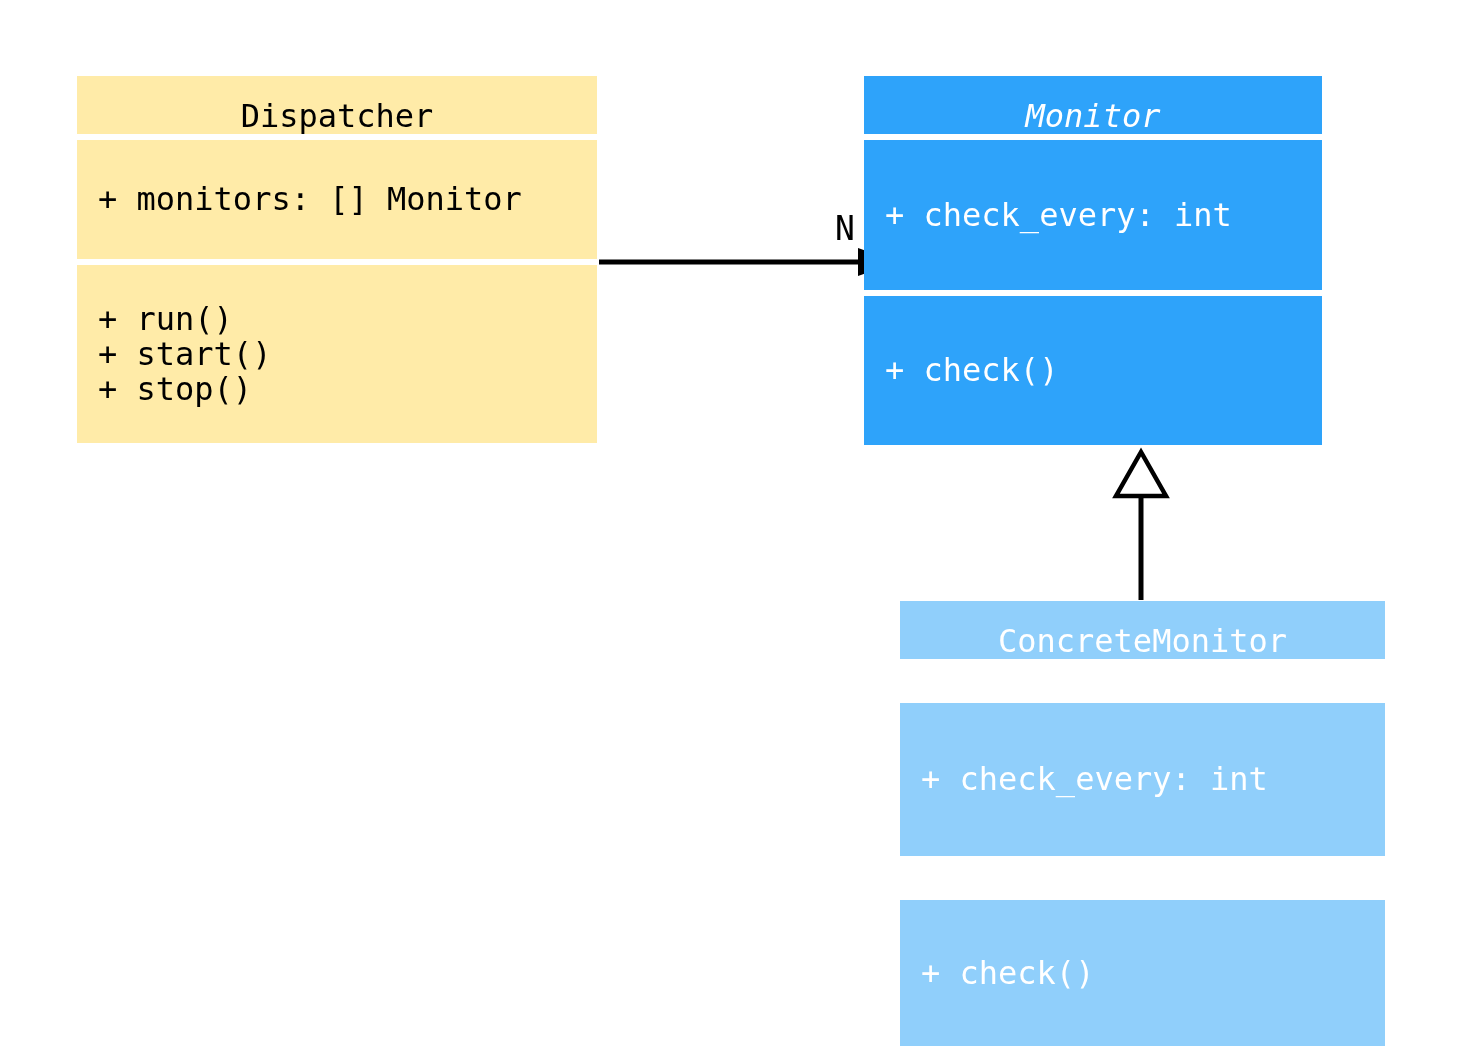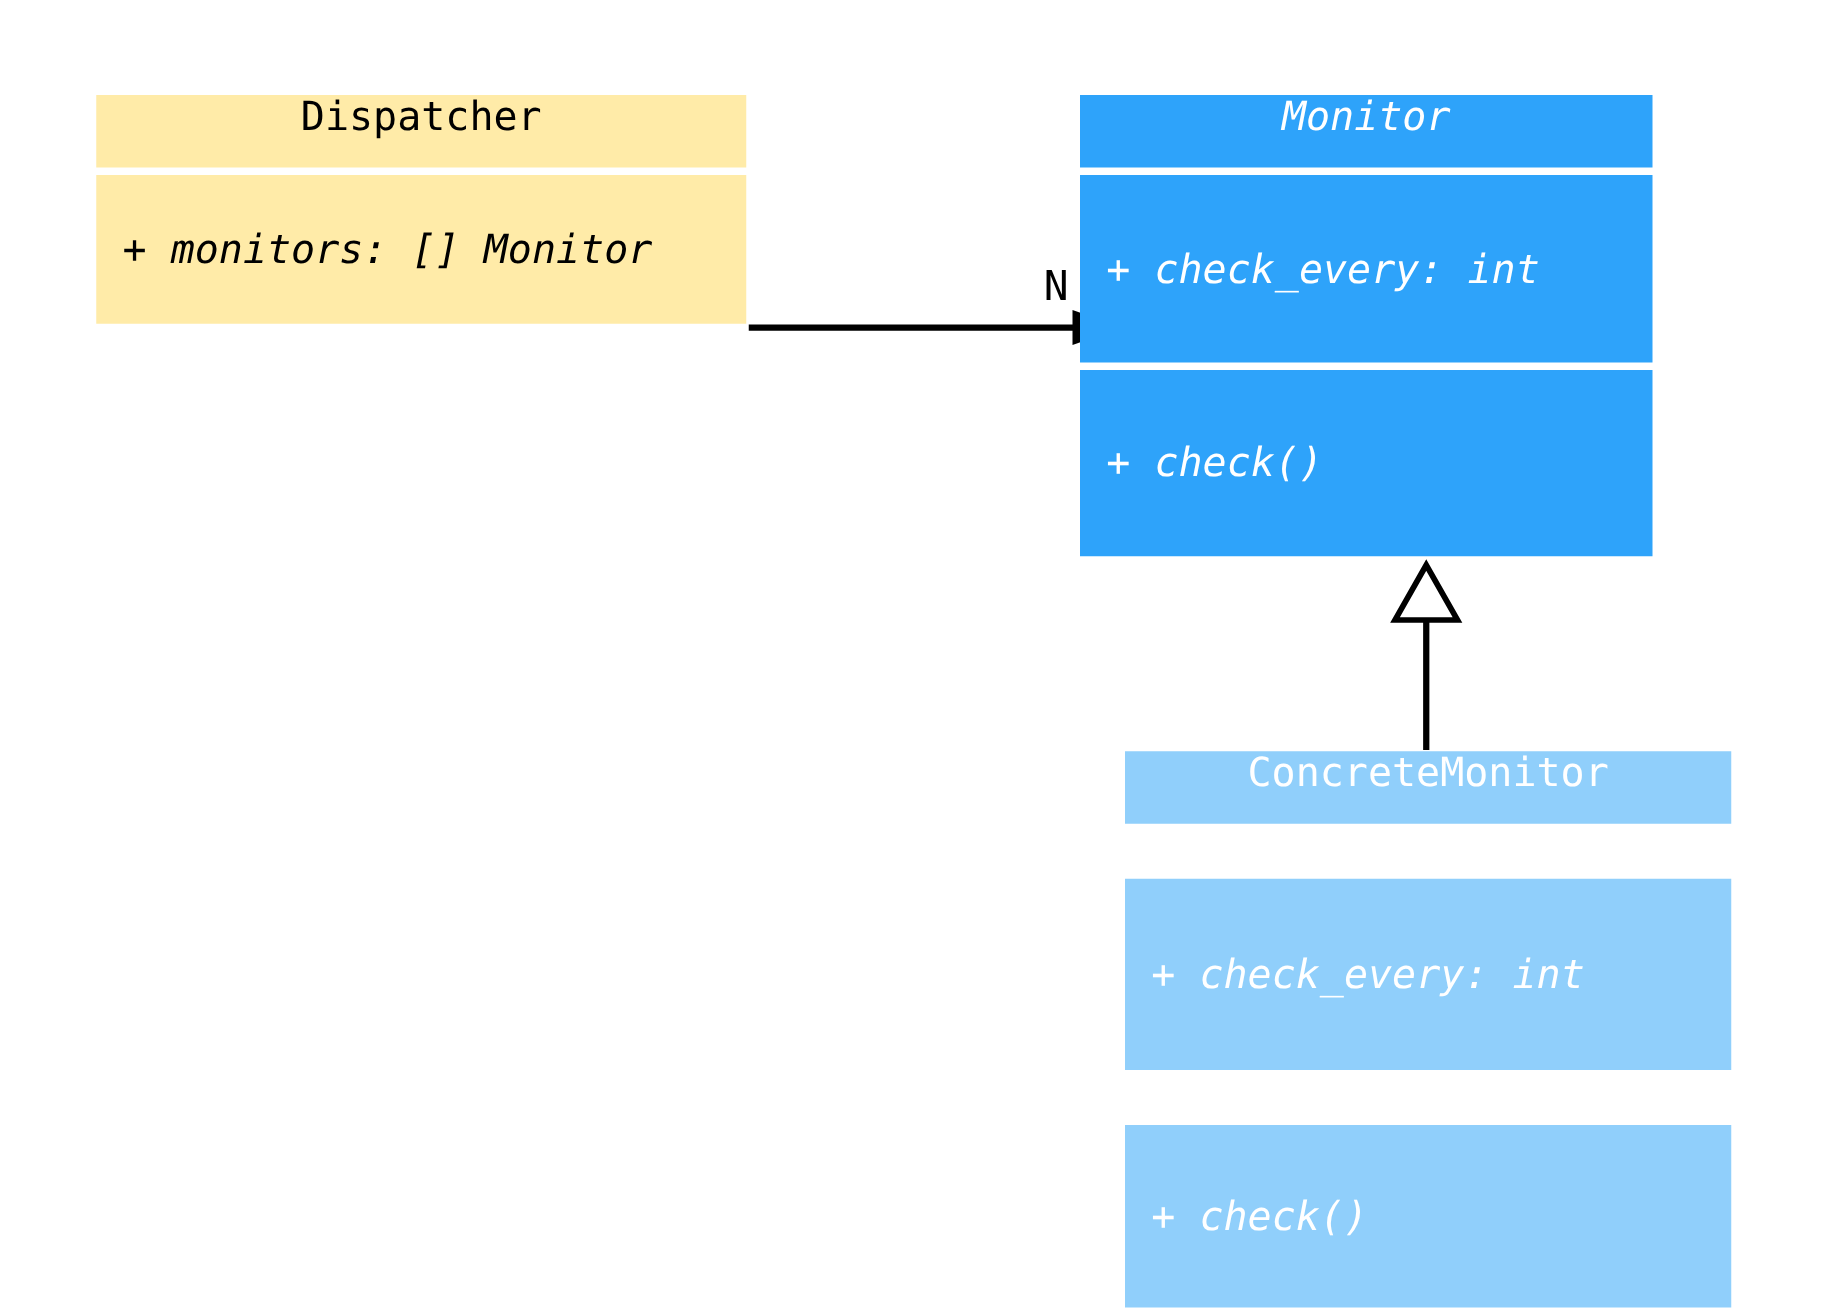--- a/index.html
+++ b/index.html
@@ -28,28 +28,27 @@
   .class-box {
     position: absolute;
     display: flex;
     flex-direction: column;
     gap: 6px;
   }
   .class-box.dispatcher { left: 77px;  top: 76px;  width: 520px; color: #000000; }
   .class-box.monitor    { left: 864px; top: 76px;  width: 458px; color: #ffffff; }
   .class-box.concrete   { left: 900px; top: 601px; width: 485px; color: #ffffff; gap: 44px; }
   .sect { display: flex; box-sizing: border-box; }
-  .sect.title { align-items: flex-start; justify-content: center; height: 58px; }
+  .sect.title { align-items: flex-end; justify-content: center; height: 58px; }
   .sect.title.italic { font-style: italic; }
   .sect.attrs, .sect.methods {
     flex-direction: column;
     justify-content: center;
     align-items: flex-start;
     padding-left: 21px;
-    font-style: italic;
   }
   .dispatcher .attrs   { height: 119px; }
   .dispatcher .methods { height: 178px; }
   .monitor .attrs      { height: 150px; }
   .monitor .methods    { height: 149px; }
   .concrete .attrs     { height: 153px; }
   .concrete .methods   { height: 146px; }
   .line { line-height: 35px; white-space: pre; }
 </style>
 </head>
@@ -69,20 +68,25 @@
     </g>
   </svg>
 
   <div class="class-box dispatcher" style="color: rgb(0, 0, 0);">
     <div class="sect title" style="background-color: rgb(255, 235, 168);">
       <span class="line">Dispatcher</span>
     </div>
     <div class="sect attrs" style="background-color: rgb(255, 235, 168);">
       <div class="line">+ monitors: [] Monitor</div>
     </div>
+    <div class="sect methods" style="background-color: rgb(255, 235, 168);">
+      <div class="line">+ run()</div>
+      <div class="line">+ start()</div>
+      <div class="line">+ stop()</div>
+    </div>
   </div>
 
   <div class="class-box monitor" style="color: rgb(255, 255, 255);">
     <div class="sect title italic" style="background-color: rgb(46, 163, 250);">
       <span class="line">Monitor</span>
     </div>
     <div class="sect attrs" style="background-color: rgb(46, 163, 250);">
       <div class="line">+ check_every: int</div>
     </div>
     <div class="sect methods" style="background-color: rgb(46, 163, 250);">

